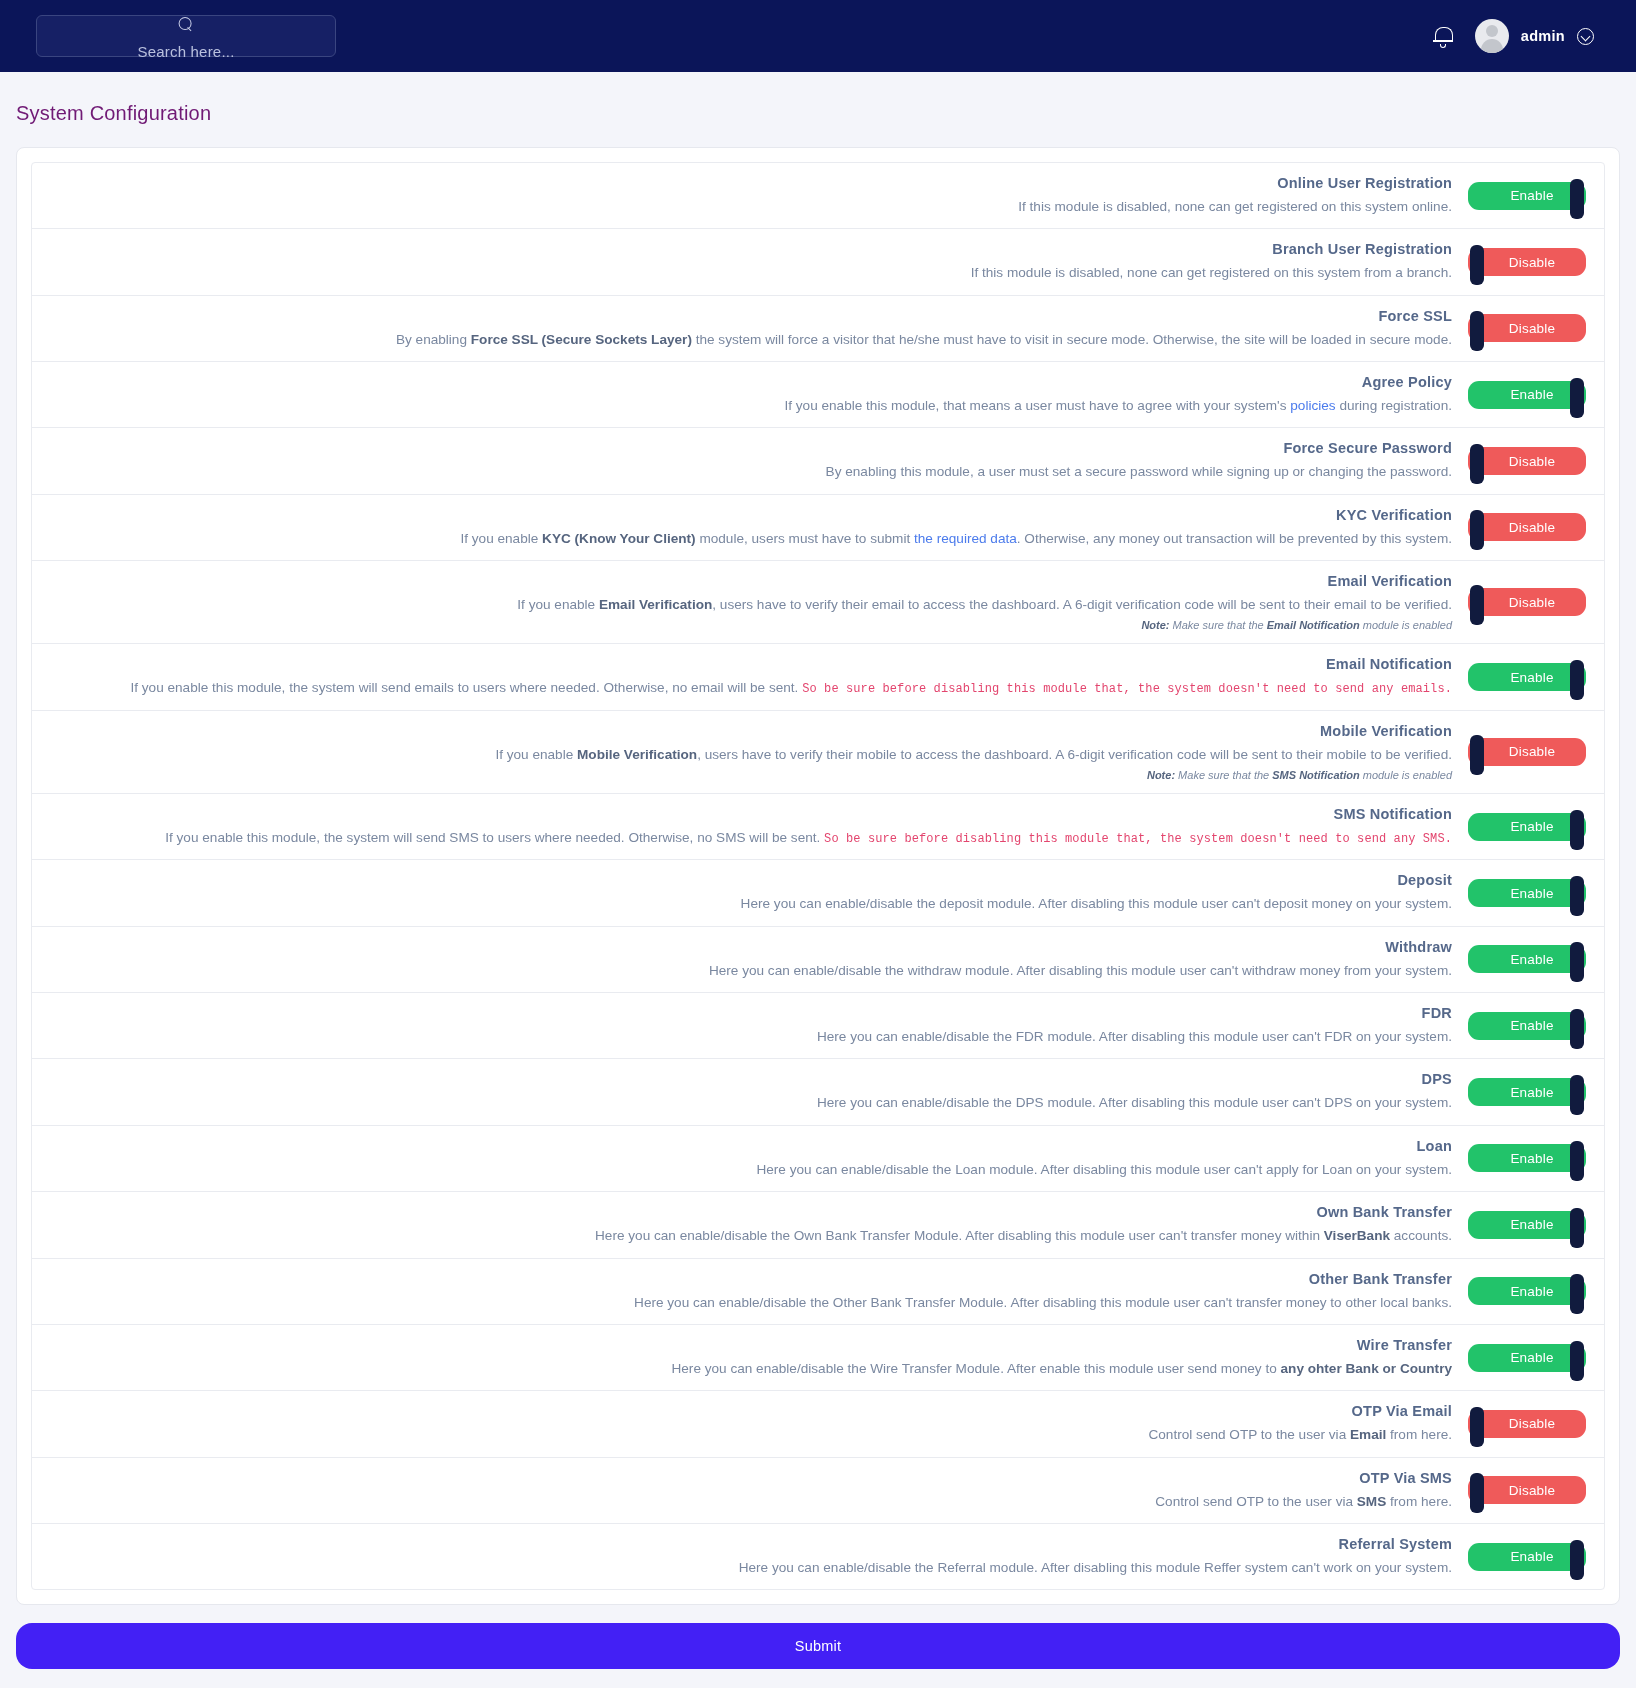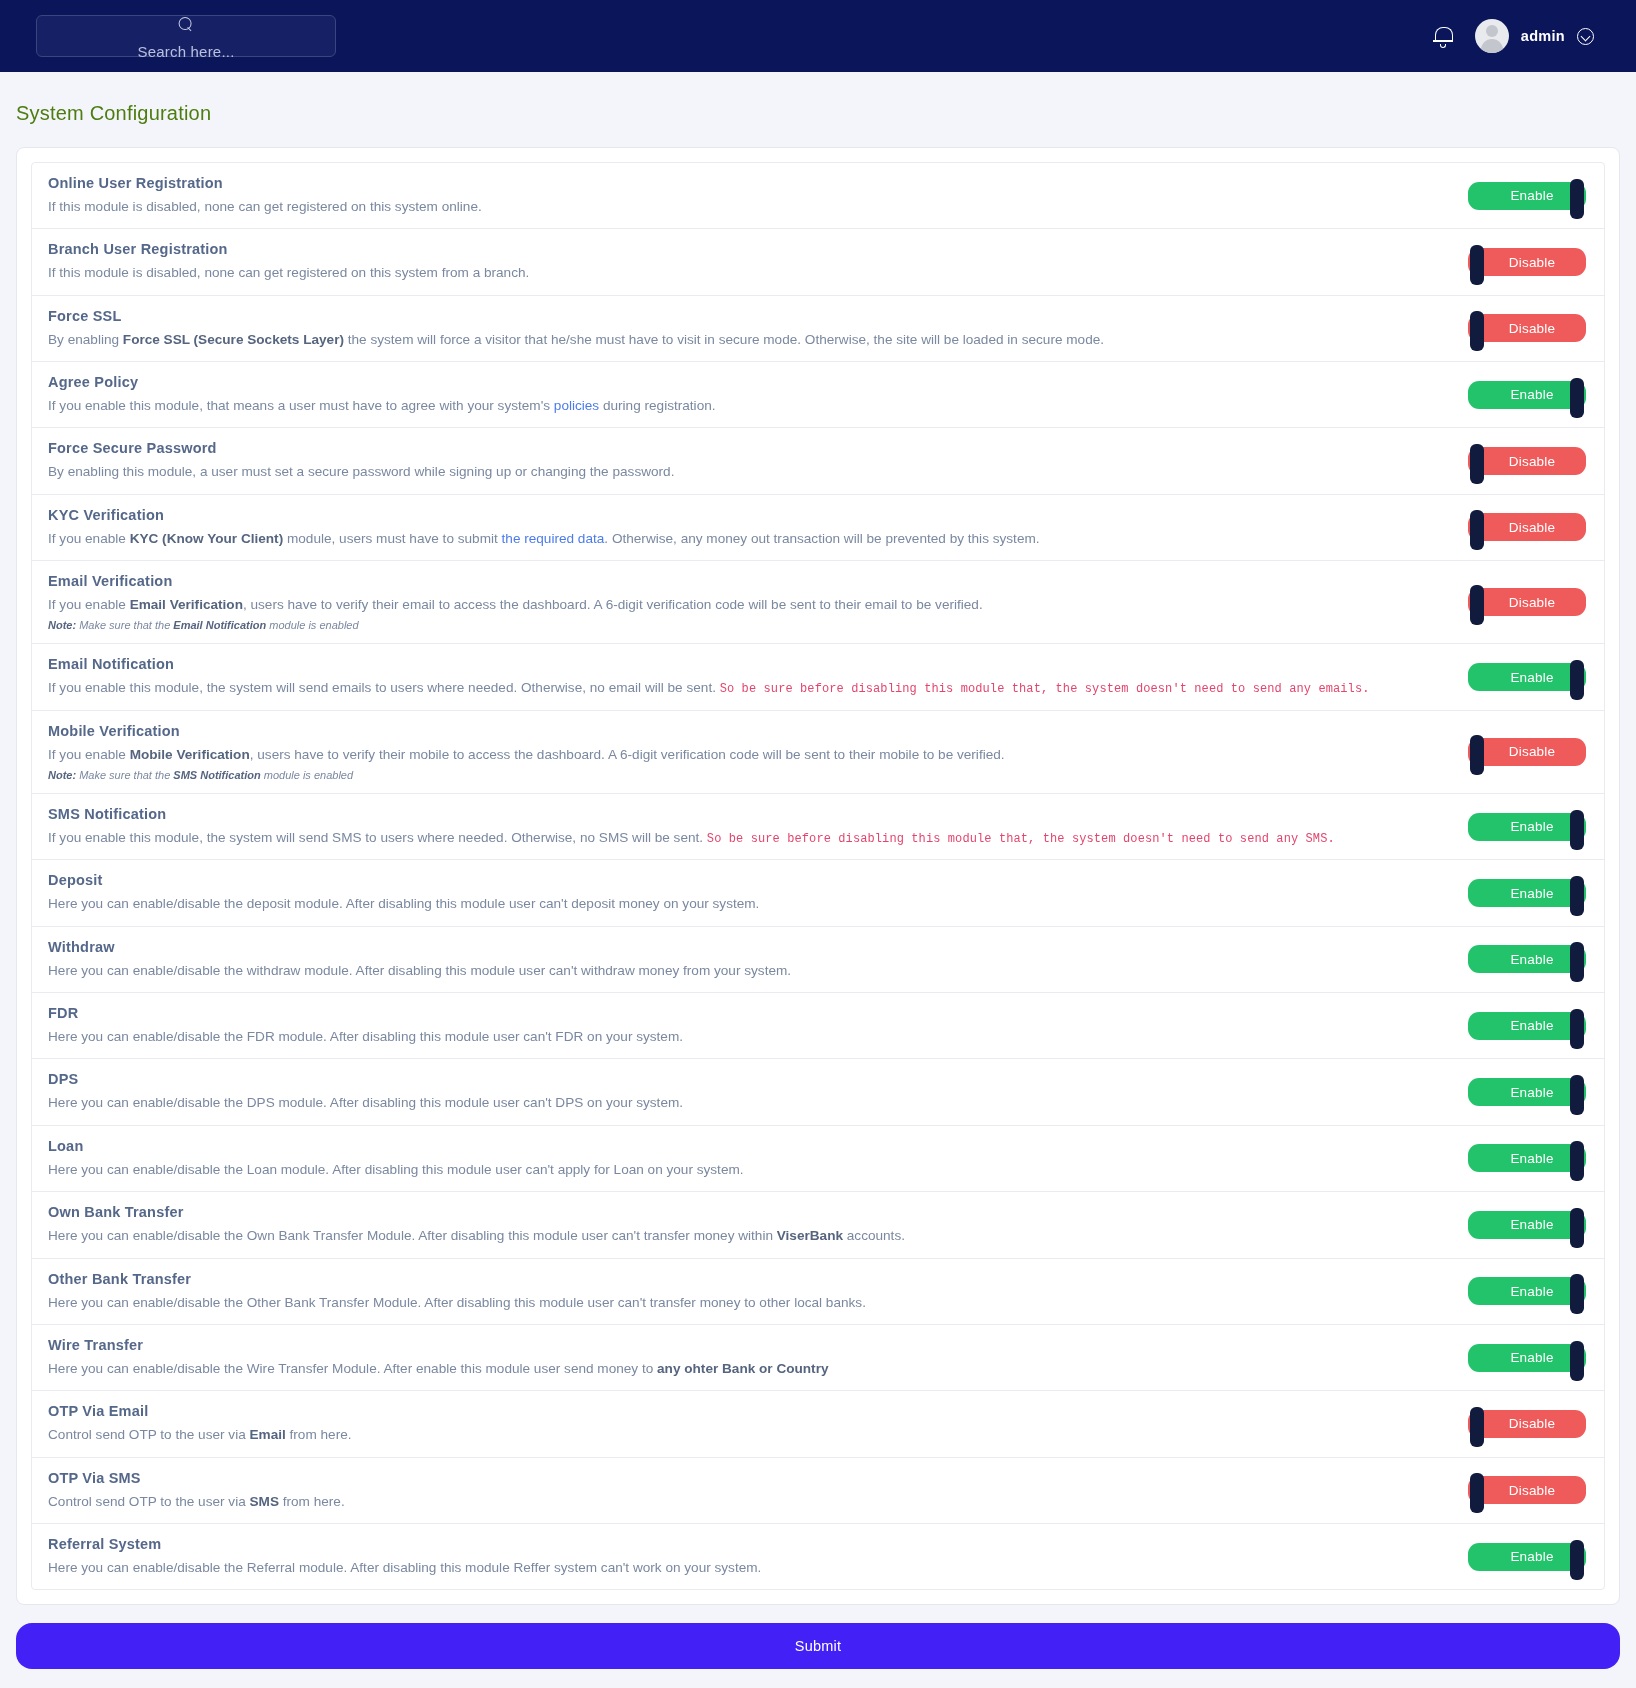--- a/index.html
+++ b/index.html
@@ -143,21 +143,21 @@
     left: 4px; top: 4.2px;
     width: 6px; height: 6px;
     border-right: 1.6px solid #ffffff;
     border-bottom: 1.6px solid #ffffff;
     transform: rotate(45deg);
   }
 
   
   .page-title {
     font-size: 20px;
-    color: #4d7c0f;
+    color: #701a75;
     padding: 30px 16px 22px 16px;
     font-weight: normal;
     letter-spacing: .2px;
   }
   .card {
     margin: 0 16px;
     background: #ffffff;
     border: 1px solid #e6e8ee;
     border-radius: 8px;
     padding: 14px;
@@ -167,20 +167,21 @@
     border-radius: 4px;
     overflow: hidden;
   }
 
   .row {
     display: flex;
     align-items: center;
     border-bottom: 1px solid #e9ebf0;
     padding: 12px 18px 12px 16px;
     min-height: 60px;
+    text-align: right;
   }
   .row:last-child { border-bottom: none; }
   .row-text { flex: 1 1 auto; padding-right: 16px; }
   .row-title {
     font-size: 14.5px;
     font-weight: bold;
     color: #55688a;
     letter-spacing: .2px;
     margin-bottom: 7px;
   }

